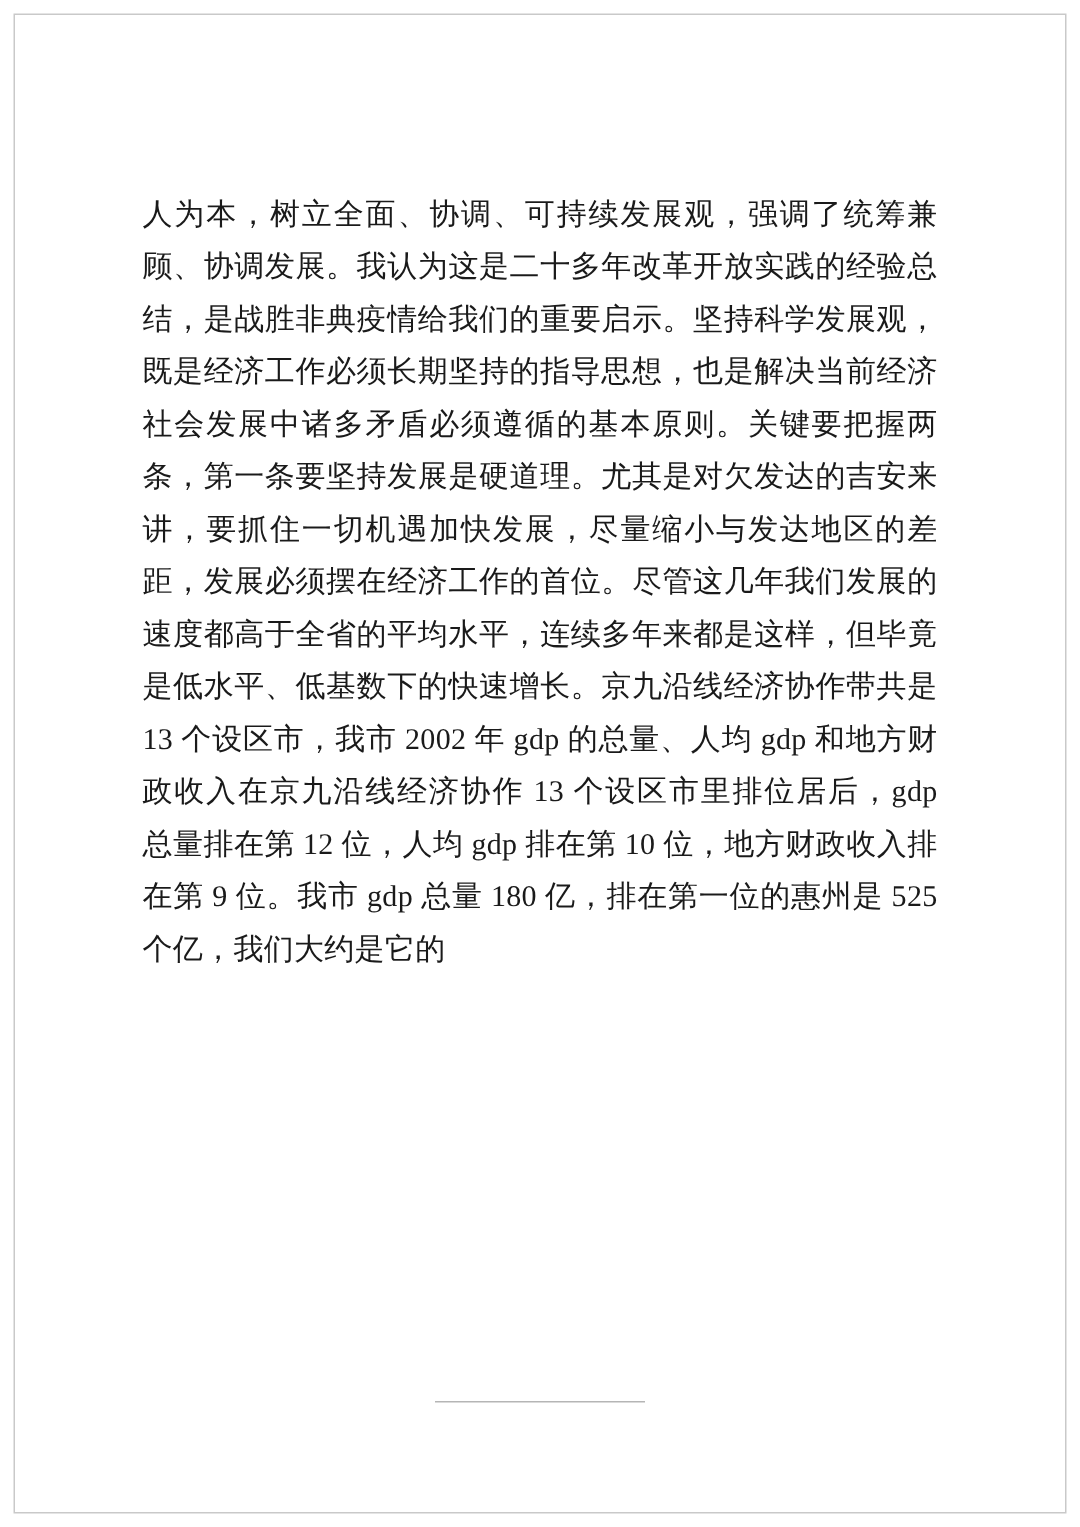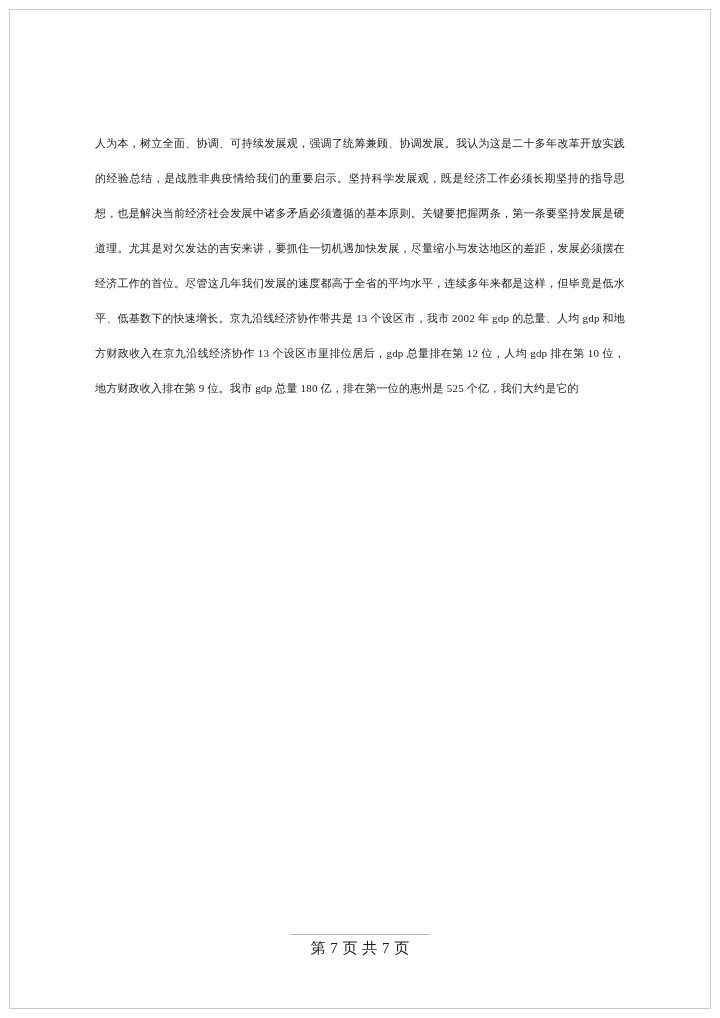--- a/index.html
+++ b/index.html
@@ -34,21 +34,21 @@
     box-sizing: border-box;
     pointer-events: none;
   }
   .content {
     position: absolute;
     left: 95px;
     top: 126px;
     width: 530px;
   }
   .body-text {
-    font-size: 11px;
+    font-size: 20px;
     line-height: 35px;
     text-align: justify;
     text-justify: inter-ideograph;
     letter-spacing: 0.2px;
     color: #1a1a1a;
     margin: 0;
     text-indent: 0;
     font-family: "Liberation Serif", "DejaVu Serif", serif;
   }
   .footer {
@@ -81,17 +81,14 @@
 <div class="page">
 
   <div class="page-border"></div>
 
   <div class="content">
     <p class="body-text">人为本，树立全面、协调、可持续发展观，强调了统筹兼顾、协调发展。我认为这是二十多年改革开放实践的经验总结，是战胜非典疫情给我们的重要启示。坚持科学发展观，既是经济工作必须长期坚持的指导思想，也是解决当前经济社会发展中诸多矛盾必须遵循的基本原则。关键要把握两条，第一条要坚持发展是硬道理。尤其是对欠发达的吉安来讲，要抓住一切机遇加快发展，尽量缩小与发达地区的差距，发展必须摆在经济工作的首位。尽管这几年我们发展的速度都高于全省的平均水平，连续多年来都是这样，但毕竟是低水平、低基数下的快速增长。京九沿线经济协作带共是 13 个设区市，我市 2002 年 gdp 的总量、人均 gdp 和地方财政收入在京九沿线经济协作 13 个设区市里排位居后，gdp 总量排在第 12 位，人均 gdp 排在第 10 位，地方财政收入排在第 9 位。我市 gdp 总量 180 亿，排在第一位的惠州是 525 个亿，我们大约是它的</p>
   </div>
 
   <div class="footer-rule"></div>
 
-  <div class="footer">
-    <span class="footer-text">第 7 页  共 7 页</span>
-  </div>
 
 </div>
 
 </body></html>

